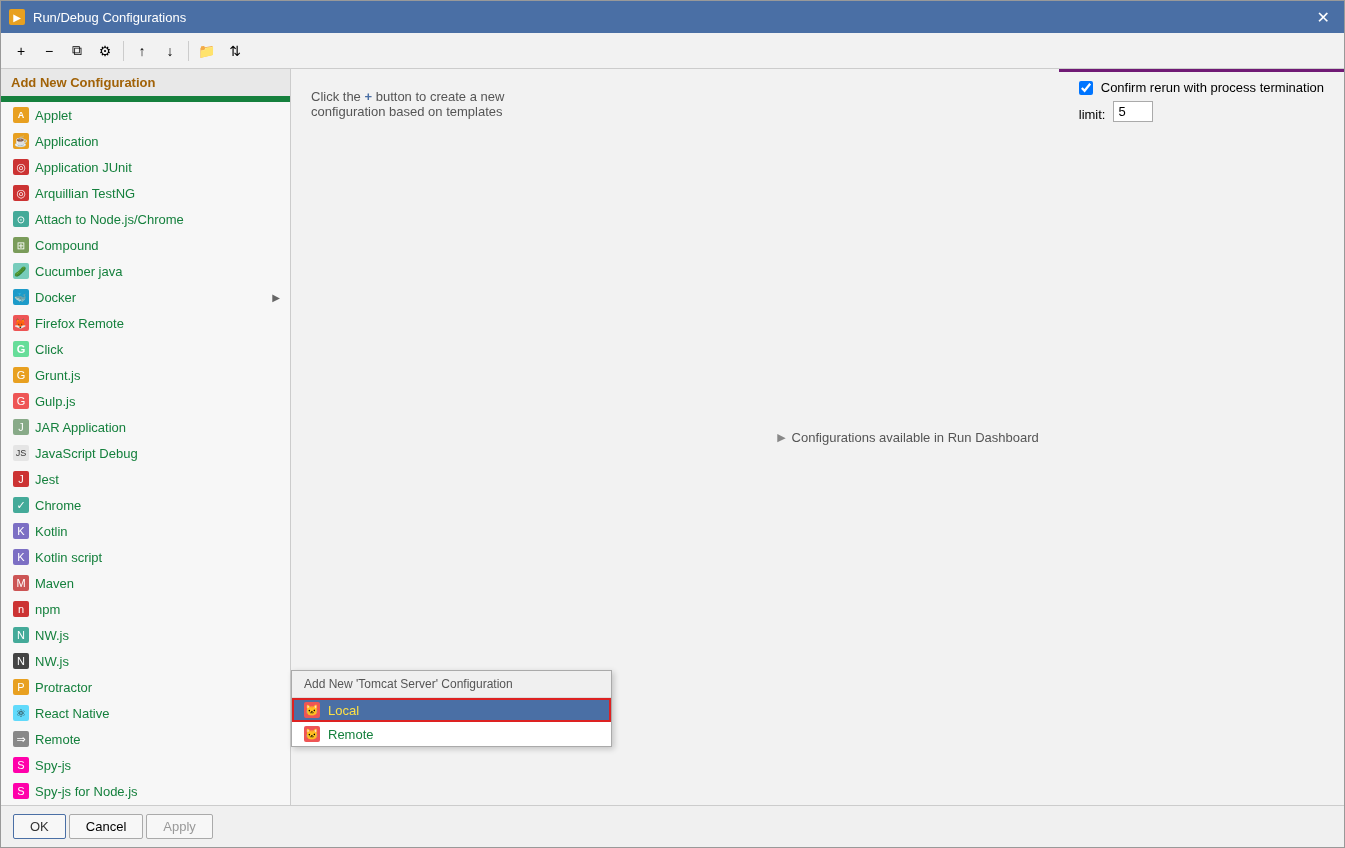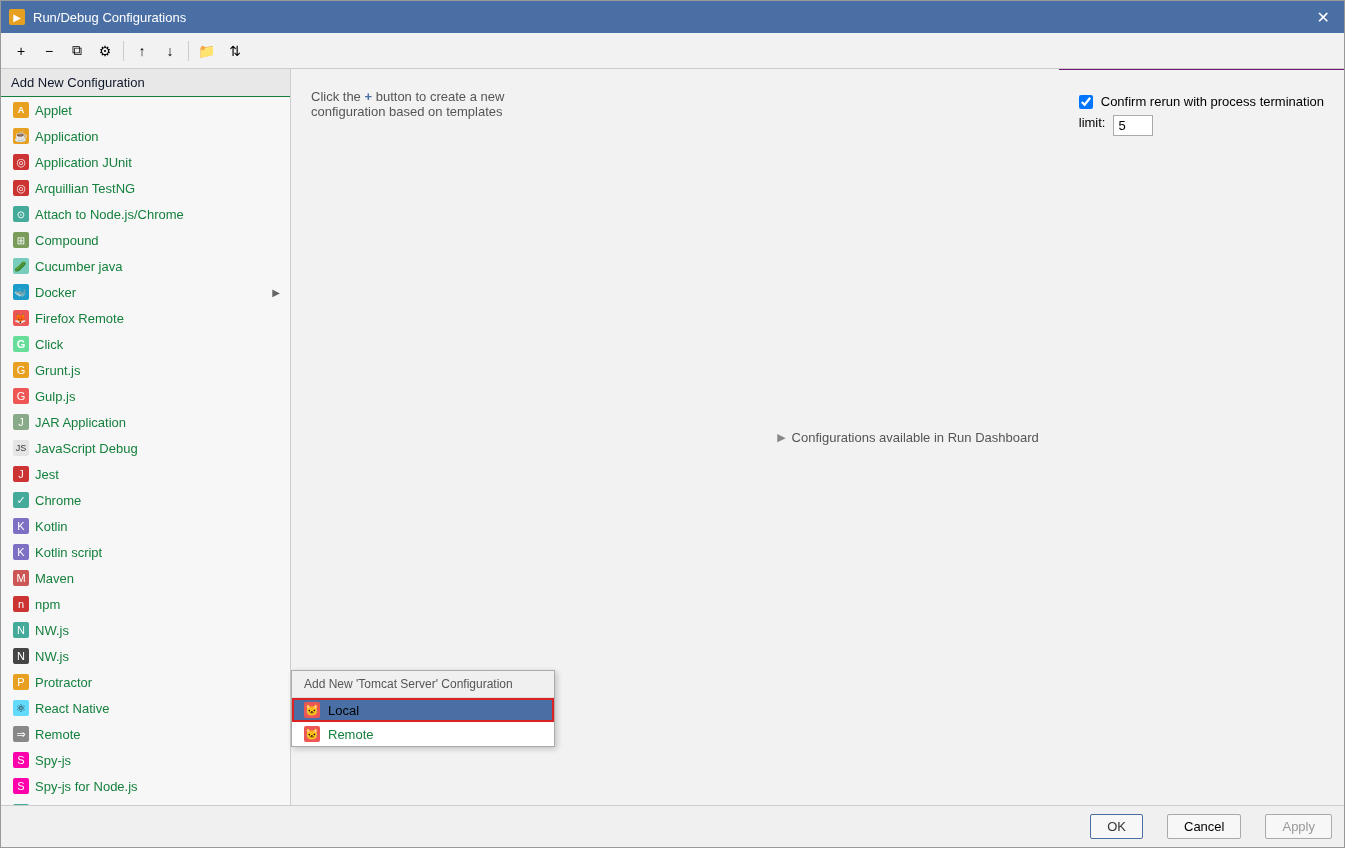--- a/index.html
+++ b/index.html
@@ -94,25 +94,25 @@
     .sidebar {
       width: 290px;
       background: #f7f7f7;
       border-right: 1px solid #ccc;
       overflow-y: auto;
       flex-shrink: 0;
       position: relative;
     }
     .sidebar-header {
       padding: 6px 10px;
-      font-weight: normal;
+      font-weight: bold;
       font-size: 13px;
       background: #e8e8e8;
-      border-bottom: 1px solid #15803d;
-      color: #0f172a;
+      border-bottom: 6px solid #15803d;
+      color: #a16207;
     }
     .sidebar-item {
       display: flex;
       align-items: center;
       padding: 3px 10px 3px 12px;
       cursor: pointer;
       gap: 6px;
       height: 26px;
       position: relative;
     }
@@ -167,51 +167,50 @@
       display: flex;
       align-items: center;
       gap: 6px;
       padding: 6px 20px;
       cursor: pointer;
       color: #555;
     }
     .collapsible-arrow { font-size: 11px; color: #888; }
     .collapsible-label { font-size: 13px; }
     .bottom-options {
-      padding: 24px 20px;
-      border-top: 1px solid #701a75;
+      padding: 8px 20px;
+      border-top: 3px solid #701a75;
     }
     .checkbox-row {
       display: flex;
       align-items: center;
       gap: 8px;
       margin-bottom: 6px;
     }
     .checkbox-row input[type=checkbox] {
       width: 14px;
       height: 14px;
     }
     .limit-row {
       display: flex;
-      align-items: flex-start;
+      align-items: flex-end;
       gap: 8px;
       margin-bottom: 6px;
     }
     .limit-input {
       width: 40px;
       border: 1px solid #aaa;
       padding: 2px 4px;
       font-size: 13px;
     }
     .dialog-footer {
       display: flex;
-      justify-content: flex-end;
       align-items: center;
       padding: 8px 12px;
-      gap: 24px;
+      gap: 3px;
       border-top: 1px solid #ccc;
       background: #f0f0f0;
     }
     .footer-btn {
       padding: 4px 16px;
       font-size: 13px;
       cursor: pointer;
       border-radius: 2px;
       border: 1px solid #aaa;
       background: #f7f7f7;
@@ -224,42 +223,42 @@
     .footer-btn:disabled { color: #999; cursor: default; }
     
     .submenu-popup {
       position: absolute;
       left: 290px;
       bottom: 100px;
       background: white;
       border: 1px solid #aaa;
       box-shadow: 2px 2px 6px rgba(0,0,0,0.2);
       z-index: 100;
-      width: 264px;
+      width: 321px;
     }
     .submenu-header {
       padding: 6px 12px;
       background: #f0f0f0;
       font-size: 12px;
       color: #555;
       border-bottom: 1px solid #ddd;
     }
     .submenu-item {
       display: flex;
       align-items: center;
       padding: 4px 12px;
       gap: 8px;
       cursor: pointer;
       font-size: 13px;
     }
     .submenu-item.selected-submenu {
       background: #4a6fa5;
       color: white;
     }
-    .submenu-item.selected-submenu .item-label { color: #000000; }
+    .submenu-item.selected-submenu .item-label { color: #fde047; }
     
     .red-border {
       outline: 2px solid #dd2222;
       outline-offset: -2px;
     }
   </style>
 </head>
 <body>
 
 <div class="dialog">

